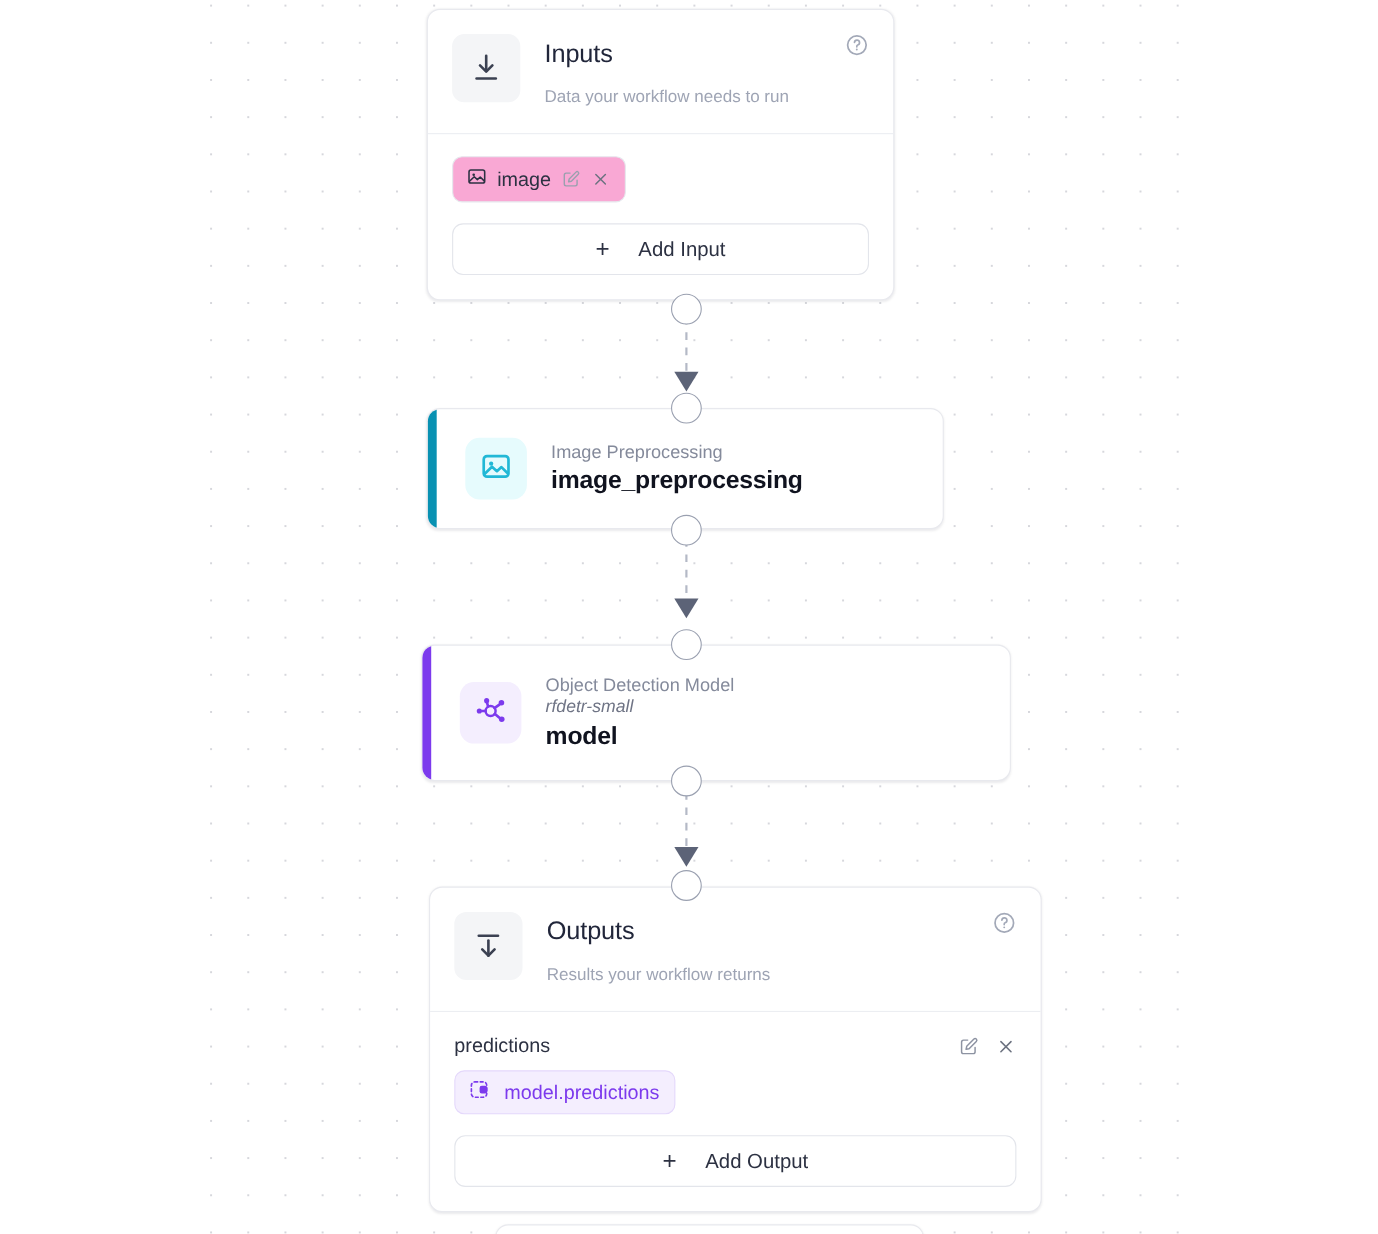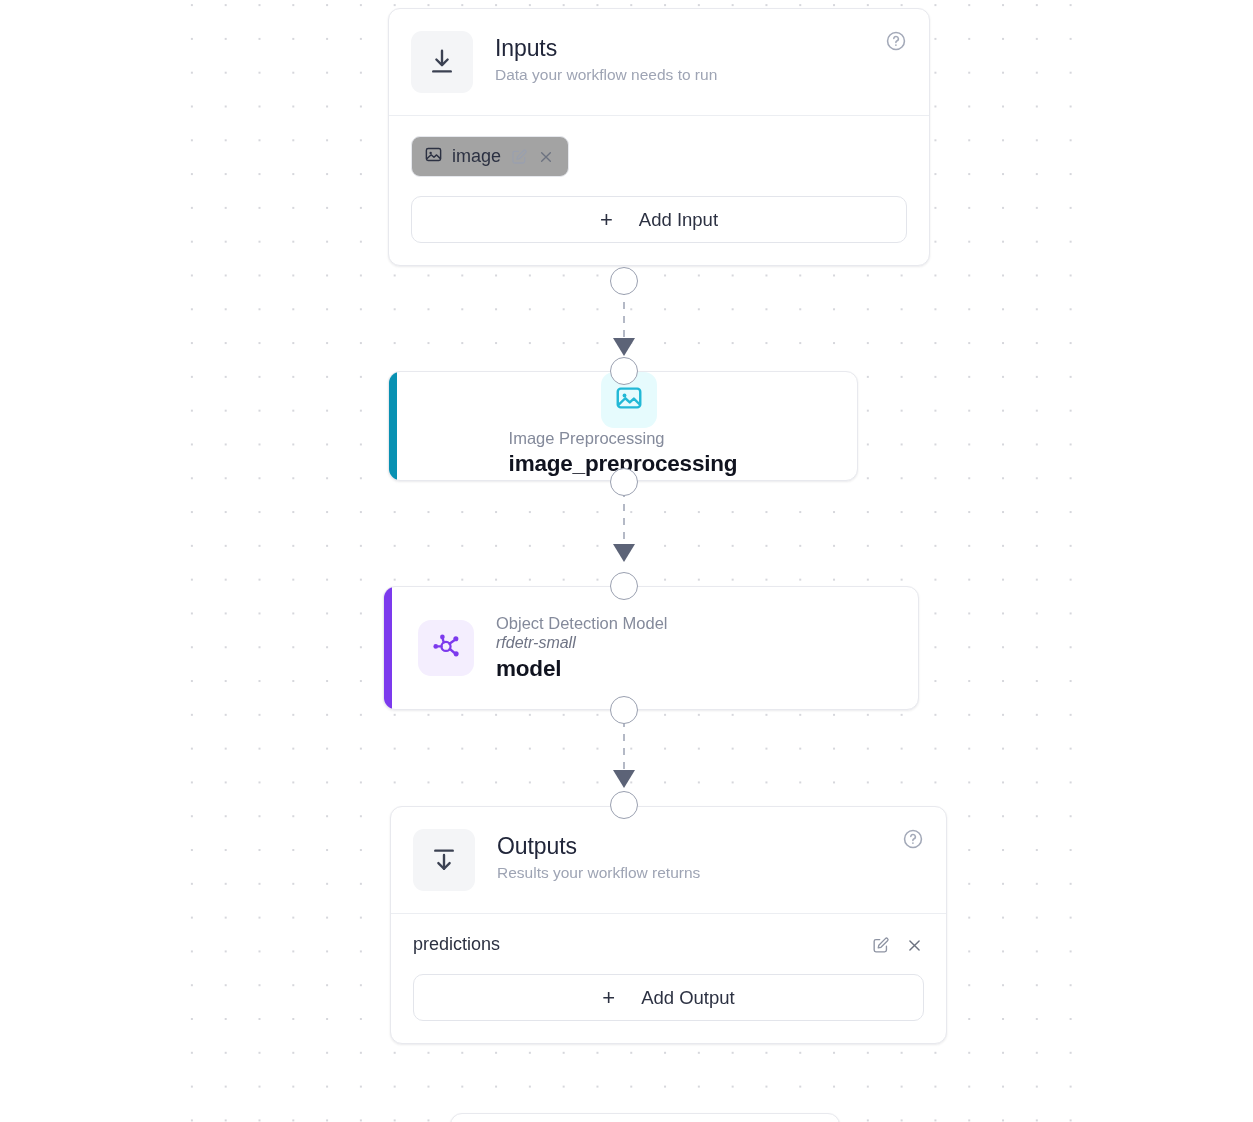--- a/index.html
+++ b/index.html
@@ -61,21 +61,21 @@
   .io-title {
     font-size: 23px;
     font-weight: 400;
     color: #21263a;
     letter-spacing: -.1px;
     line-height: 1.15;
   }
   .io-sub {
     font-size: 15.5px;
     color: #9ea4b4;
-    margin-top: 5px;
+    margin-top: 19px;
     line-height: 1.2;
   }
   .help-icon {
     position: absolute;
     right: 22px;
     top: 21px;
     width: 22px; height: 22px;
   }
   .io-divider {
     height: 1px;
@@ -83,21 +83,21 @@
     margin: 0;
   }
   .io-body { padding: 20px 22px 22px 22px; }
 
   
   .chip-row { display: flex; }
   .in-chip {
     display: inline-flex;
     align-items: center;
     gap: 9px;
-    background: #a3a3a3;
+    background: #f9a8d4;
     border: 1px solid #e6e8ed;
     border-radius: 9px;
     padding: 8px 13px 8px 12px;
     min-height: 38px;
     justify-content: flex-end;
   }
   .in-chip-label {
     font-size: 18px;
     color: #2c3142;
   }
@@ -229,21 +229,21 @@
   <svg class="edge" style="left:608px; top:490px; width:32px; height:86px;">
     <line x1="16" y1="0" x2="16" y2="62" stroke="#b4b9c6" stroke-width="2" stroke-dasharray="7 7"></line>
     <polygon points="5,54 27,54 16,72" fill="#5c6377"></polygon>
   </svg>
 
   <svg class="edge" style="left:608px; top:720px; width:32px; height:82px;">
     <line x1="16" y1="0" x2="16" y2="58" stroke="#b4b9c6" stroke-width="2" stroke-dasharray="7 7"></line>
     <polygon points="5,50 27,50 16,68" fill="#5c6377"></polygon>
   </svg>
 
-  <div class="card" style="left:388px; top:8px; width:542px;">
+  <div class="card" style="left:388px; top:8px; width:425px;">
 
     <div class="io-head">
       <div class="io-glyph">
         <svg width="30" height="30" viewBox="0 0 24 24" fill="none" stroke="#3b4152" stroke-width="1.9" stroke-linecap="round" stroke-linejoin="round">
           <path d="M12 3v11"></path>
           <path d="M7.5 10 12 14.5 16.5 10"></path>
           <path d="M5 19.5h14"></path>
         </svg>
       </div>
       <div class="io-titles">
@@ -288,21 +288,21 @@
 
       <div class="add-btn">
         <span class="plus">+</span>
         <span class="lbl">Add Input</span>
       </div>
     </div>
   </div>
 
   <div class="handle" style="left:610px; top:267px;"></div>
 
-  <div class="step" style="left:388px; top:371px; width:470px; height:110px;flex-direction:column;">
+  <div class="step" style="left:388px; top:371px; width:470px; height:110px;">
     <div class="accent" style="background:#0891b2;"></div>
     <div class="step-glyph" style="background:#e6fbfd;">
       <span>
         <svg width="30" height="30" viewBox="0 0 24 24" fill="none" stroke="#22b8d6" stroke-width="1.95" stroke-linejoin="round">
           <rect x="3" y="4.5" width="18" height="15" rx="2.4"></rect>
           <circle cx="8.4" cy="10" r="1.55" fill="#22b8d6" stroke="none"></circle>
           <path d="M3.6 17.5 9 12.2l3.6 3.3 3.3-3 4.5 4.5" stroke-linecap="round"></path>
         </svg>
       </span>
     </div>
@@ -376,20 +376,29 @@
               </svg>
             </span>
             <span class="chip-btn">
               <svg width="19" height="19" viewBox="0 0 24 24" fill="none" stroke="#6c7280" stroke-width="1.8" stroke-linecap="round">
                 <path d="M6.2 6.2 17.8 17.8M17.8 6.2 6.2 17.8"></path>
               </svg>
             </span>
           </span>
         </div>
 
+        <div class="purple-chip">
+          <span style="position: relative;">
+            <svg width="19" height="19" viewBox="0 0 24 24" fill="none" stroke="#7c3aed" stroke-width="1.9" stroke-linecap="round" stroke-dasharray="3.2 3">
+              <rect x="3.2" y="3.2" width="17.6" height="17.6" rx="4"></rect>
+            </svg>
+            <svg width="0" height="0"></svg>
+          <span style="position: absolute; width: 7px; height: 7px; border-radius: 2px; background: rgb(124, 58, 237); margin: 6px 0px 0px -13px;"></span></span>
+          <span class="purple-chip-label">model.predictions</span>
+        </div>
       </div>
 
       <div class="add-btn">
         <span class="plus">+</span>
         <span class="lbl">Add Output</span>
       </div>
     </div>
   </div>
 
   <div class="handle" style="left:610px; top:791px;"></div>

